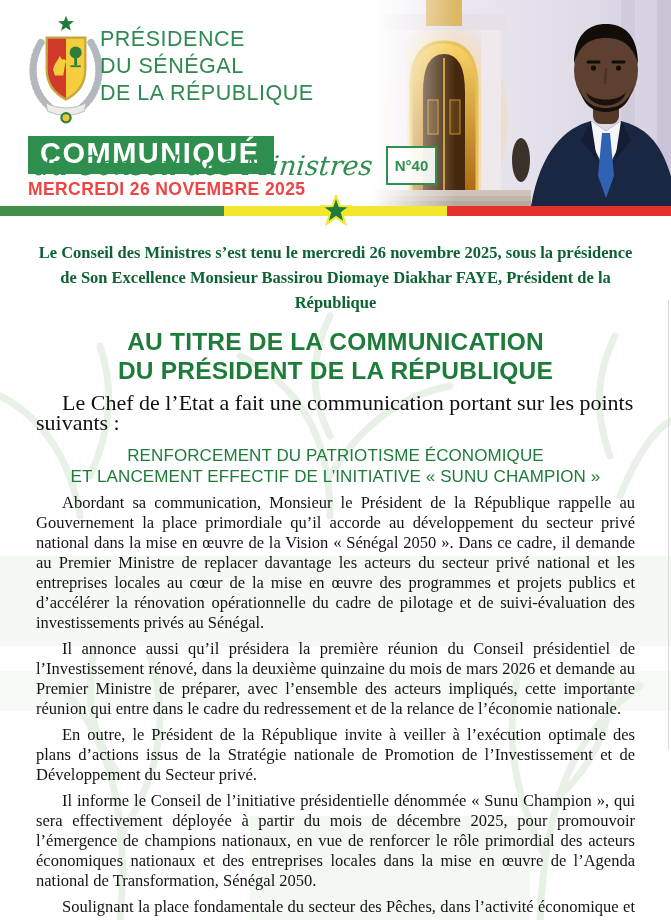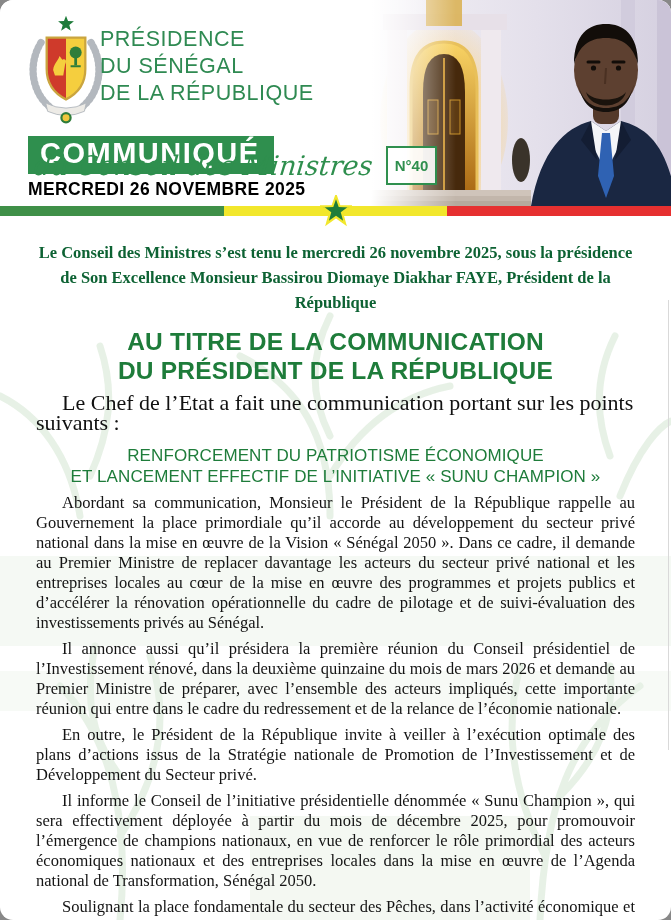--- a/index.html
+++ b/index.html
@@ -1,19 +1,19 @@
 <!DOCTYPE html>
 <html><head>
 <meta charset="utf-8">
 <style>
   html,body { margin:0; padding:0; background:#888; }
   .page {
     position:relative; width:671px; height:920px; margin:0 auto;
     background:#ffffff; overflow:hidden;
-    font-family:"Liberation Serif", serif; color:#141414;border-radius:13px;
+    font-family:"Liberation Serif", serif; color:#141414;
   }
   .page-edge { position:absolute; top:300px; right:2px; width:1px; height:450px; background:#d9d9d9; z-index:5; }
 
   
   .header { position:absolute; top:0; left:0; width:100%; height:206px; background:#fff; z-index:2; }
   .photo { position:absolute; top:0; right:0; width:300px; height:206px; }
   .coat { position:absolute; left:20px; top:10px; width:92px; height:118px; z-index:3; }
   .org-title {
     position:absolute; left:100px; top:26px; z-index:3;
     font-family:"Liberation Sans", sans-serif; font-weight:500;
@@ -31,21 +31,21 @@
     color:#2f8f4e; font-size:27px; transform:skewX(-6deg); white-space:nowrap;
   }
   .issue-box {
     border:2px solid #2f8f4e; color:#2f8f4e; background:rgba(255,255,255,.9);
     font-family:"Liberation Sans", sans-serif; font-weight:700; font-size:15px;
     padding:9px 7px; transform:skewX(0); white-space:nowrap;
   }
   .date-line {
     position:absolute; left:28px; top:179px; z-index:3;
     font-family:"Liberation Sans", sans-serif; font-weight:700;
-    color:#000000; font-size:17.5px; letter-spacing:.4px;
+    color:#ef4444; font-size:17.5px; letter-spacing:.4px;
   }
 
   
   .band { position:absolute; top:206px; left:0; width:100%; height:10px; display:flex; z-index:2; }
   .band .seg { flex:1 1 0; }
   .seg-green { background:#3f9048; }
   .seg-yellow { background:#f2e72c; }
   .seg-red { background:#e63030; }
   .band-star { position:absolute; top:195px; left:50%; transform:translateX(-50%); width:32px; height:32px; z-index:4; }
 

